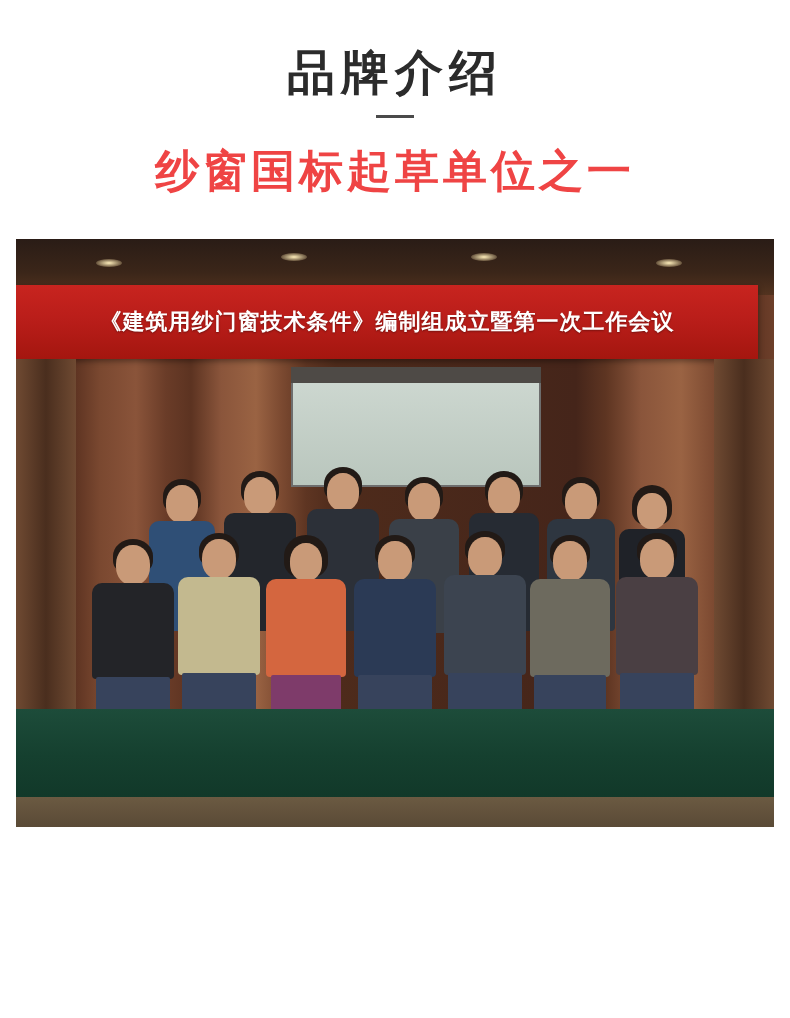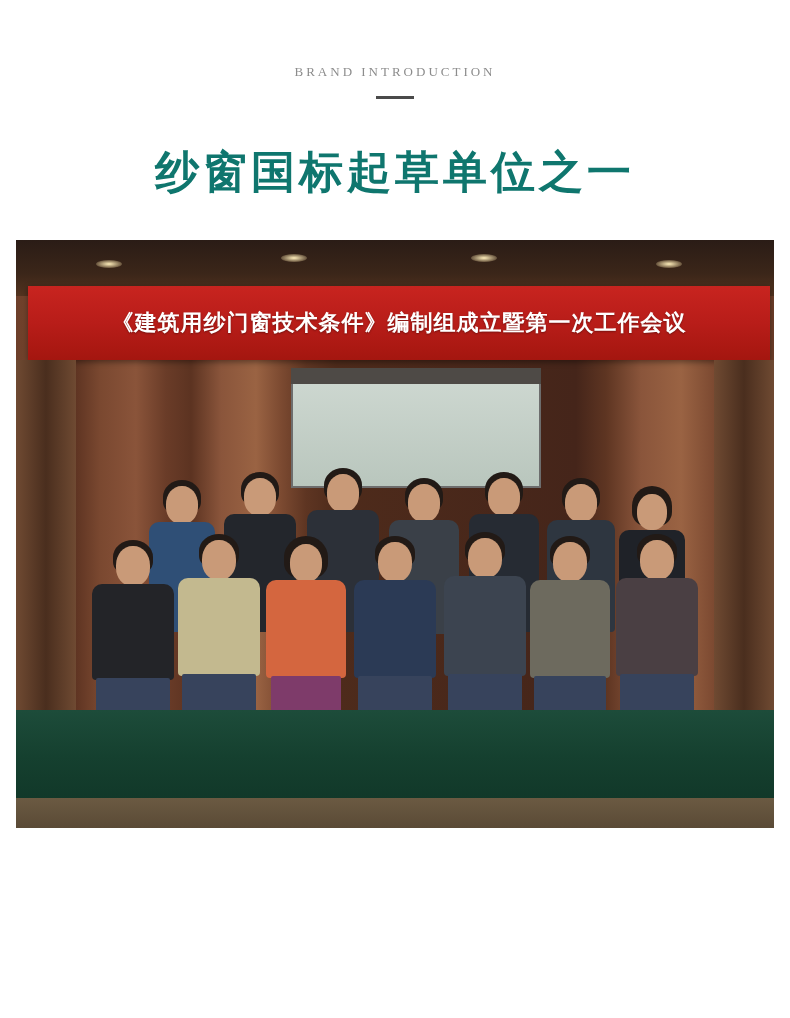--- a/index.html
+++ b/index.html
@@ -37,24 +37,24 @@
     color: #8c8c8c;
     font-family: "Liberation Serif", serif;
   }
   .divider {
     margin: 16px auto 0 auto;
     width: 38px;
     height: 3px;
     background: #4a4a4a;
   }
   .subtitle-cn {
-    margin-top: 44px;
+    margin-top: 24px;
     font-size: 44px;
     font-weight: bold;
-    color: #0f766e;
+    color: #ef4444;
     letter-spacing: 4px;
     font-family: "DejaVu Sans", "Liberation Sans", sans-serif;
   }
 
   
   .photo-wrap {
     margin: 38px auto 0 auto;
     width: 758px;
     height: 588px;
     position: relative;
@@ -75,21 +75,21 @@
   }
   .ph-ceiling {
     position: absolute; left: 0; top: 0; right: 0; height: 56px;
     background: linear-gradient(180deg, #2a1c16 0%, #3b2619 60%, #53331f 100%);
   }
   .ph-light {
     position: absolute; width: 26px; height: 8px; border-radius: 50%;
     background: radial-gradient(ellipse at center, #ffeebb 0%, rgba(255,230,170,0.25) 70%, rgba(255,230,170,0) 100%);
   }
   .ph-banner {
-    position: absolute; left: 12px; top: 46px; width: 742px; height: 74px;
+    position: absolute; left: 0; top: 46px; width: 742px; height: 74px;
     background: linear-gradient(180deg, #c8241f 0%, #b81d19 50%, #a4160f 100%);
     box-shadow: 0 2px 6px rgba(0,0,0,0.4);
     display: flex; align-items: center; justify-content: center; text-align: right;
   }
   .ph-banner span {
     color: #ffffff;
     font-size: 22px;
     font-weight: bold;
     letter-spacing: 1px;
     font-family: "DejaVu Sans", "Liberation Sans", sans-serif;
@@ -173,21 +173,21 @@
     letter-spacing: 2px;
     font-family: "DejaVu Sans", "Liberation Sans", sans-serif;
   }
 </style>
 </head>
 <body>
 
 <div class="page">
 
   <div class="header">
-    <div class="title-en">BRAND INTRODUCTION</div>
+    <div class="title-cn">品牌介绍</div>
     <div class="divider"></div>
     <div class="subtitle-cn">纱窗国标起草单位之一</div>
   </div>
 
   <div class="photo-wrap">
     <div class="ph-wall"></div>
     <div class="ph-ceiling"></div>
 
     <div class="ph-light" style="left:80px;  top:20px;"></div>
     <div class="ph-light" style="left:265px; top:14px;"></div>

